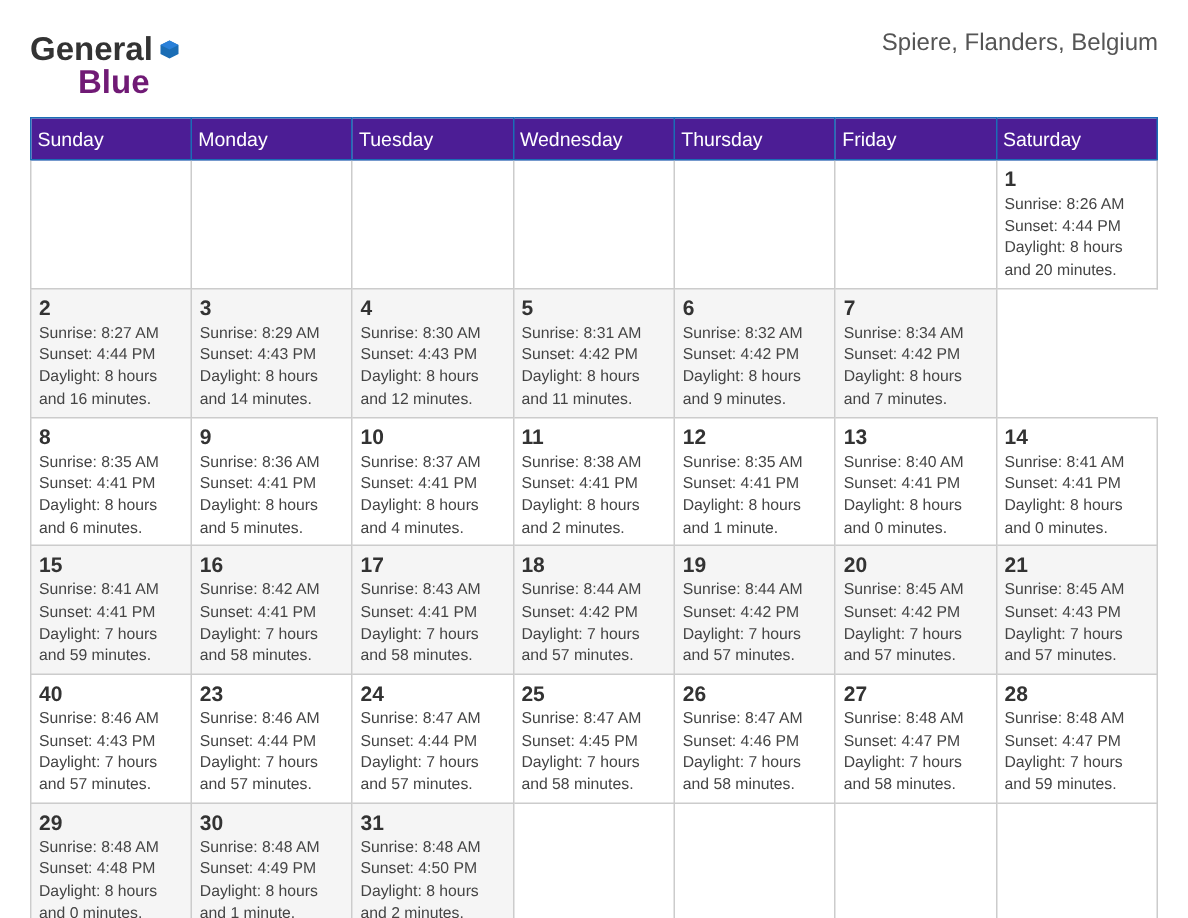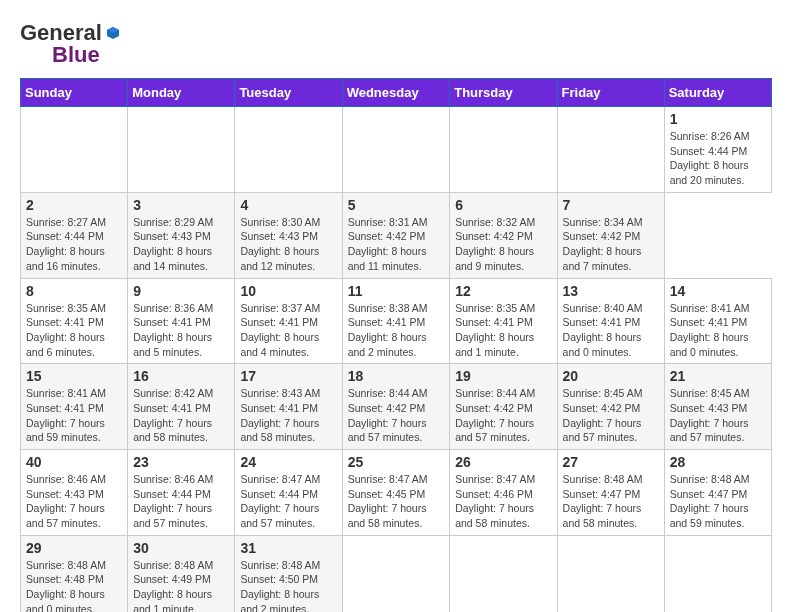--- a/index.html
+++ b/index.html
@@ -46,26 +46,26 @@
     .location {
       font-size: 16px;
       color: #555;
     }
     .calendar {
       width: 100%;
       border-collapse: collapse;
       font-size: 11px;
     }
     .calendar th {
-      background: #6d28d9;
+      background: #4c1d95;
       color: #fff;
       padding: 6px 4px;
       text-align: left;
       font-size: 13px;
-      font-weight: bold;
+      font-weight: normal;
       border: 1px solid #1a6db5;
     }
     .calendar td {
       border: 1px solid #ccc;
       padding: 4px 5px;
       vertical-align: top;
       height: 85px;
       width: 108px;
       background: #fff;
     }
@@ -96,20 +96,21 @@
     <div class="logo-text">
       <span class="logo-general">General</span>
       <svg class="logo-icon" viewBox="0 0 24 24" fill="none">
         <path d="M12 4 L20 8 L20 16 L12 20 L4 16 L4 8 Z" fill="#1a6db5"></path>
         <path d="M12 4 L20 8 L12 12 L4 8 Z" fill="#2980d9"></path>
       </svg>
     </div>
     <span class="logo-blue" style="color:#701a75; font-size:22px; font-weight:bold; margin-top:-4px;margin-left:32px;">Blue</span>
   </div>
   <div class="title-section">
+    <div class="location">Spiere, Flanders, Belgium</div>
   </div>
 </div>
 
 <table class="calendar">
   <thead>
     <tr>
     <th>Sunday</th>
         <th>Monday</th>
         <th>Tuesday</th>
         <th>Wednesday</th>

